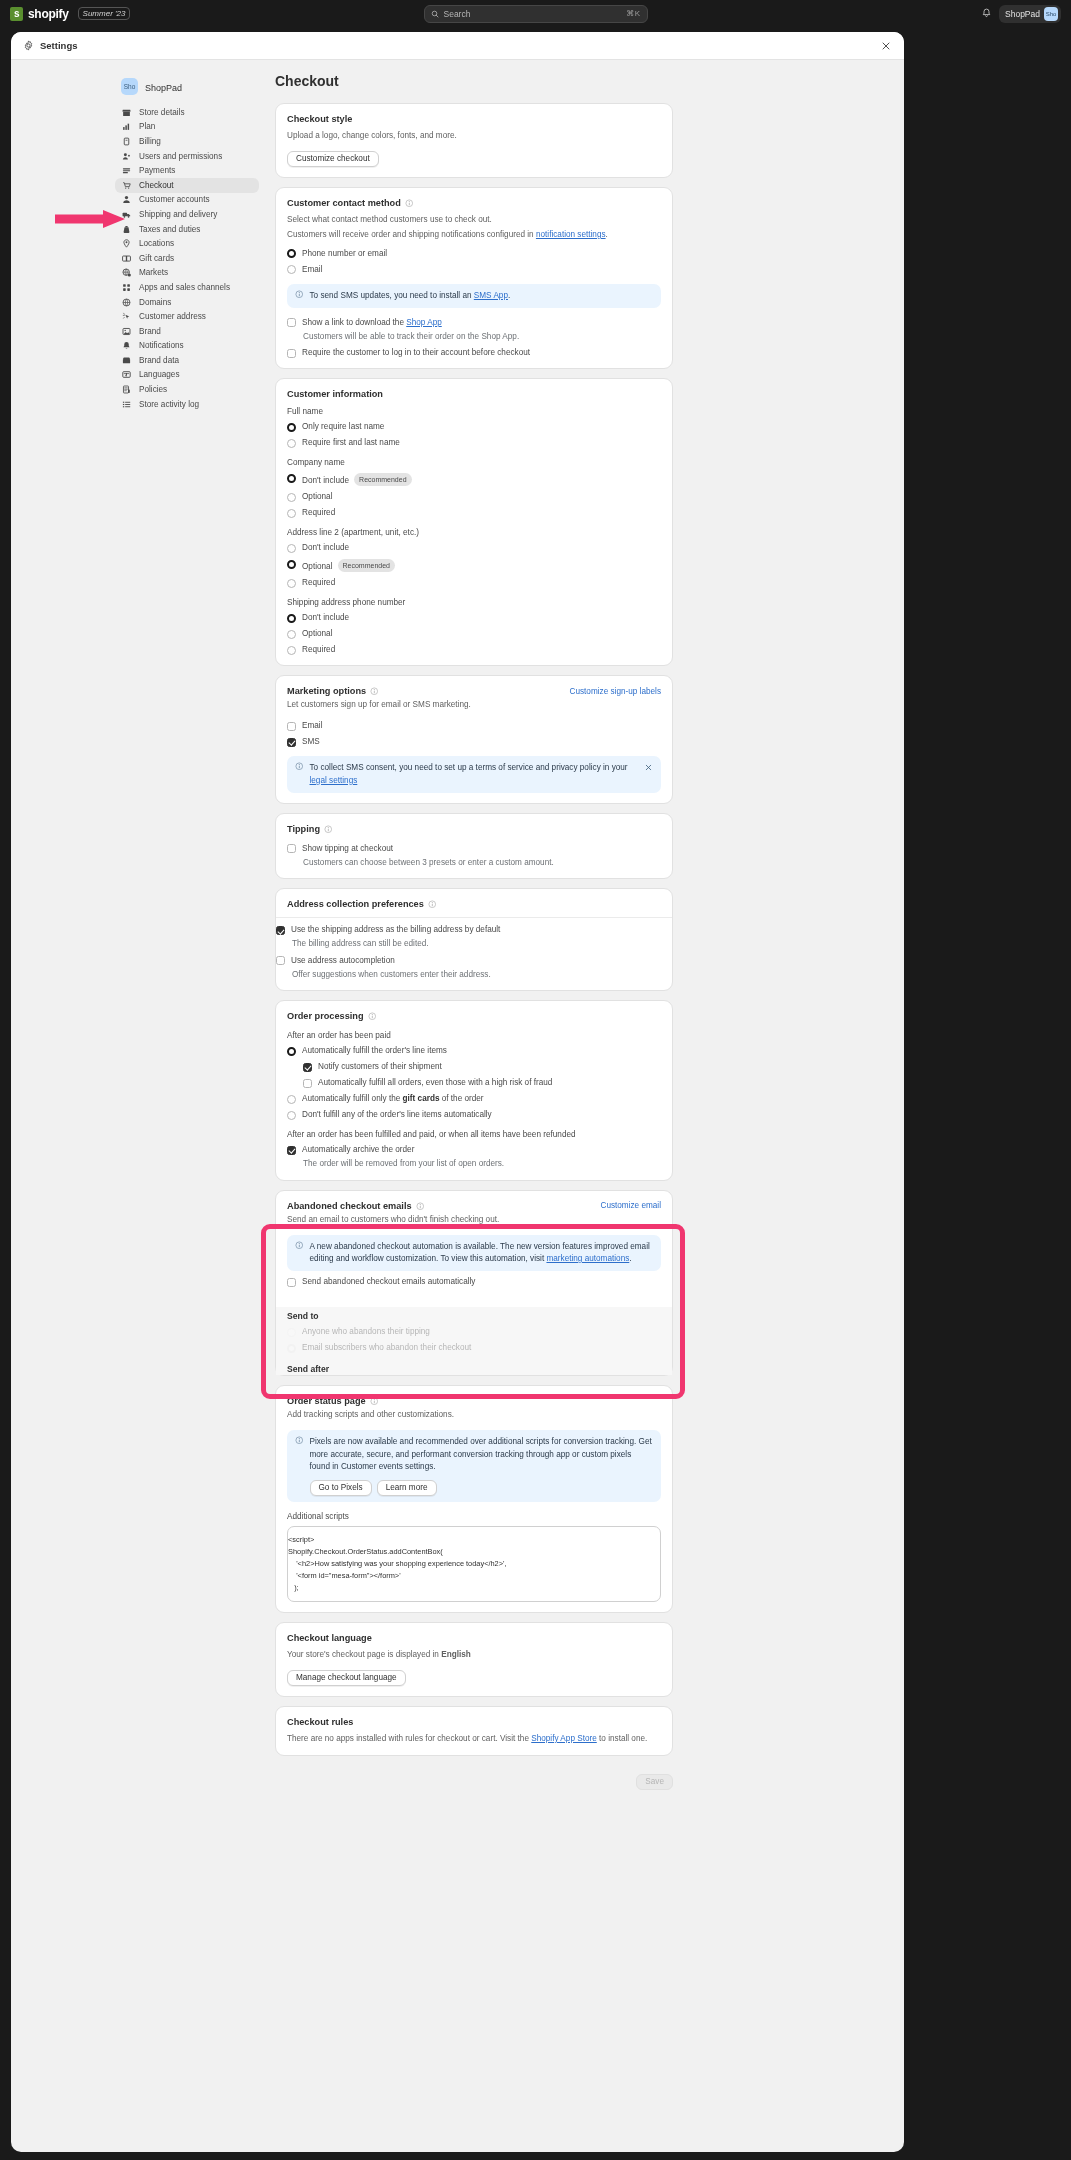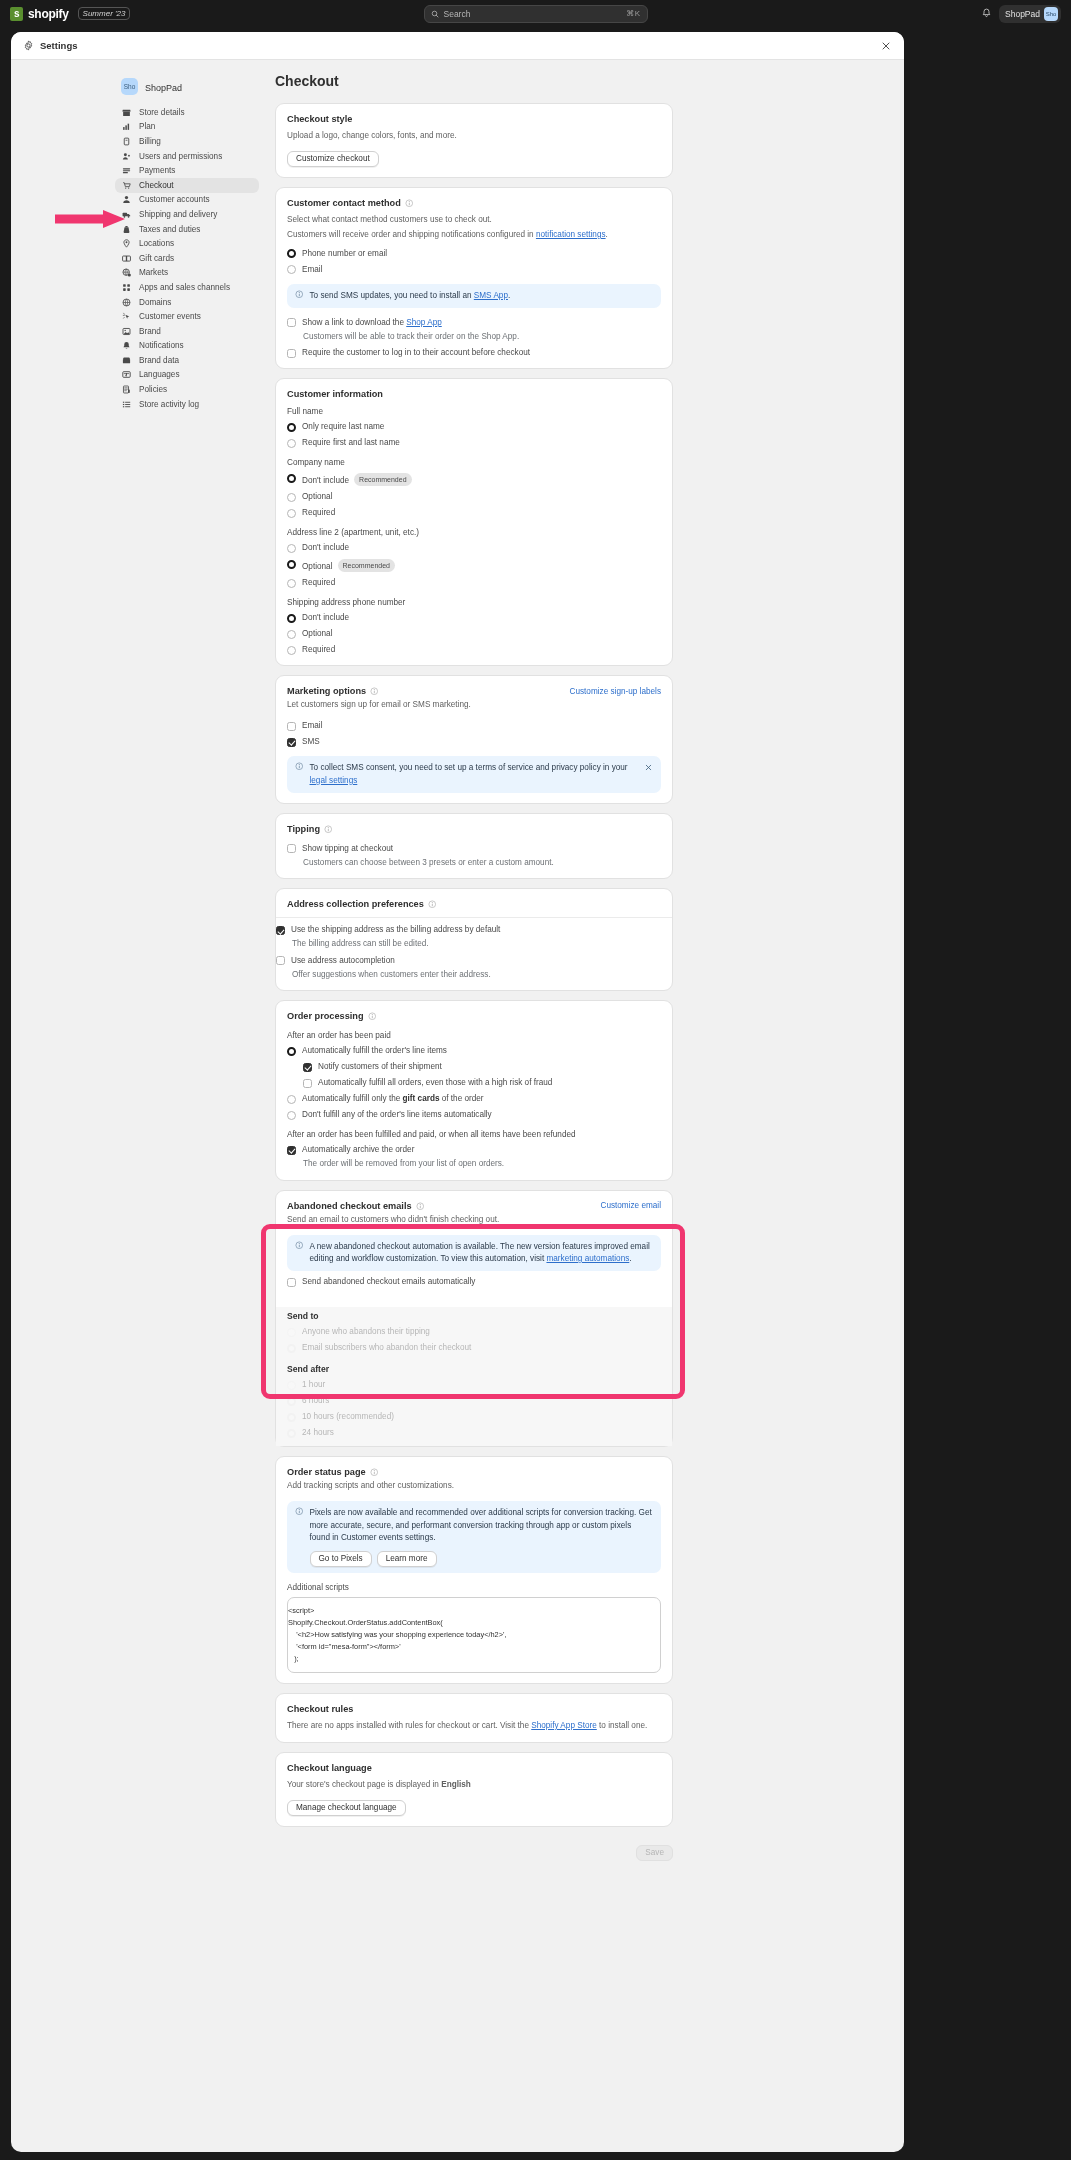--- a/index.html
+++ b/index.html
@@ -405,21 +405,21 @@
             </span>
             <span class="nav-label">Domains</span>
           </div>
           <div class="nav-item">
             <span class="nav-ico">
               <svg viewBox="0 0 16 16">
                 <path d="M6 5l7 3.2-3 .8-.8 3z"></path>
                 <path d="M3 2.2l1 1.6M2.2 6h2M4 9.6l-1.2 1.4" stroke="#4a4a4a" stroke-width="1.2" stroke-linecap="round"></path>
               </svg>
             </span>
-            <span class="nav-label">Customer events</span>
+            <span class="nav-label">Customer address</span>
           </div>
           <div class="nav-item">
             <span class="nav-ico">
               <svg viewBox="0 0 16 16">
                 <rect x="1.8" y="2.6" width="12.4" height="10.8" rx="1.6" fill="none" stroke="#4a4a4a" stroke-width="1.6"></rect>
                 <circle cx="5.6" cy="6.2" r="1.3"></circle>
                 <path d="M3 12.4l3.6-3.6 2.4 2.4 2.4-2 2.2 3.2z"></path>
               </svg>
             </span>
             <span class="nav-label">Brand</span>
@@ -745,38 +745,20 @@
             <div class="opt">
               <span class="radio dim"></span>
               <span class="opt-label">Anyone who abandons their tipping</span>
             </div>
             <div class="opt">
               <span class="radio dim on"></span>
               <span class="opt-label">Email subscribers who abandon their checkout</span>
             </div>
           </div>
           <div class="sec-head">Send after</div>
-          <div class="dim" style="padding-bottom:7px">
-            <div class="opt">
-              <span class="radio dim"></span>
-              <span class="opt-label">1 hour</span>
-            </div>
-            <div class="opt">
-              <span class="radio dim on"></span>
-              <span class="opt-label">6 hours</span>
-            </div>
-            <div class="opt">
-              <span class="radio dim on"></span>
-              <span class="opt-label">10 hours (recommended)</span>
-            </div>
-            <div class="opt">
-              <span class="radio dim on"></span>
-              <span class="opt-label">24 hours</span>
-            </div>
-          </div>
         </div>
       </div>
 
       <div class="card">
         <div class="card-title">
           <span>Order status page</span>
           <svg class="info-ico" viewBox="0 0 16 16">
             <circle cx="8" cy="8" r="6.3" fill="none" stroke="#8a8a8a" stroke-width="1.2"></circle>
             <circle cx="8" cy="4.9" r=".95" fill="#8a8a8a"></circle>
             <rect x="7.3" y="6.7" width="1.4" height="5" rx=".6" fill="#8a8a8a"></rect>
@@ -799,34 +781,34 @@
         </div>
         <div class="field-label">Additional scripts</div>
         <div class="textarea">&lt;script&gt;
 Shopify.Checkout.OrderStatus.addContentBox(
     '&lt;h2&gt;How satisfying was your shopping experience today&lt;/h2&gt;',
     '&lt;form id="mesa-form"&gt;&lt;/form&gt;'
    );</div>
       </div>
 
       <div class="card">
+        <div class="card-title">Checkout language</div>
+        <div class="card-sub">
+          <span>Your store's checkout page is displayed in </span><b>English</b>
+        </div>
+        <div class="btn">Manage checkout language</div>
+      </div>
+
+      <div class="card">
         <div class="card-title">Checkout rules</div>
         <div class="card-sub">
           <span>There are no apps installed with rules for checkout or cart. Visit the </span><span class="link">Shopify App Store</span><span> to install one.</span>
         </div>
       </div>
 
-      <div class="card">
-        <div class="card-title">Checkout language</div>
-        <div class="card-sub">
-          <span>Your store's checkout page is displayed in </span><b>English</b>
-        </div>
-        <div class="btn">Manage checkout language</div>
-      </div>
-
       <div class="save-row">
         <span class="btn btn-disabled">Save</span>
       </div>
     </div>
   </div>
 
   <div class="highlight-box"></div>
 </div>
 
 </body></html>

